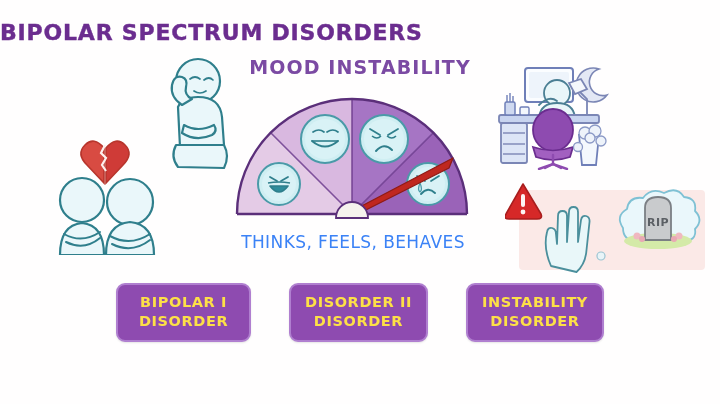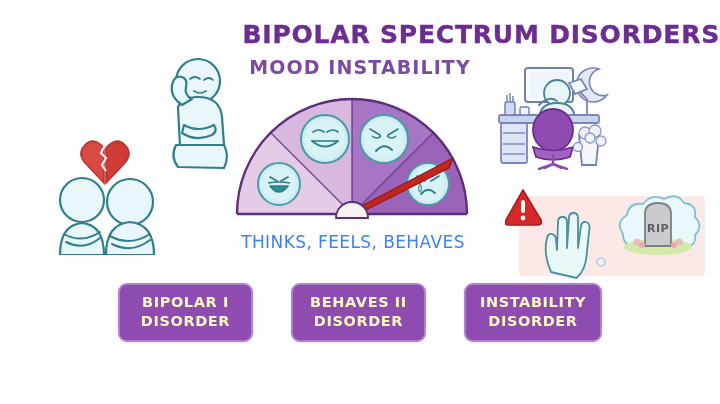--- a/index.html
+++ b/index.html
@@ -13,22 +13,22 @@
   #stage {
     position: relative;
     width: 720px; height: 404px;
     background: #fffefe;
   }
 
   
   .title {
     position: absolute;
     left: 0; right: 0; top: 20px;
-    text-align: right;
-    font-size: 25px;
+    text-align: left;
+    font-size: 22px;
     font-weight: 700;
     letter-spacing: 0.8px;
     color: #6b2d8f;
     font-family: "DejaVu Sans", sans-serif;
     -webkit-text-stroke: 0.4px #6b2d8f;
   }
   .subtitle {
     position: absolute;
     left: 0; right: 0; top: 56px;
     text-align: center;
@@ -54,35 +54,35 @@
     letter-spacing: 0.4px;
     color: #3b82f6;
     font-family: "DejaVu Sans", sans-serif;
   }
 
   
   .art { position: absolute; }
   #art-couple   { left: 52px;  top: 130px; width: 126px; height: 125px; }
   #art-thinker  { left: 140px; top: 55px;  width: 100px; height: 115px; }
   #art-desk     { left: 495px; top: 55px;  width: 120px; height: 115px; }
-  #art-risk     { left: 505px; top: 184px; width: 200px; height: 95px; }
+  #art-risk     { left: 505px; top: 178px; width: 200px; height: 95px; }
 
   
   #boxes {
     position: absolute;
     left: 0; right: 0; top: 283px;
     display: flex;
     justify-content: center;
     gap: 38px;
   }
   .dbox {
     background: #8e4bb0;
     border: 2.5px solid #b07fd0;
     border-radius: 9px;
-    color: #fef9c3;
+    color: #fde047;
     text-align: center;
     font-family: "DejaVu Sans", sans-serif;
     font-weight: 700;
     font-size: 14.5px;
     letter-spacing: 0.6px;
     line-height: 1.32;
     padding: 8px 14px 9px;
     min-width: 135px;
     box-shadow: 0 1px 2px rgba(0,0,0,0.10);
   }
@@ -306,21 +306,21 @@
       </g>
     </svg>
   </div>
 
   <div id="boxes">
     <div class="dbox">
       <span>BIPOLAR I</span>
       <span class="l2">DISORDER</span>
     </div>
     <div class="dbox">
-      <span>BEHAVES II</span>
+      <span>DISORDER II</span>
       <span class="l2">DISORDER</span>
     </div>
     <div class="dbox">
       <span>INSTABILITY</span>
       <span class="l2">DISORDER</span>
     </div>
   </div>
 
 </div>
 

